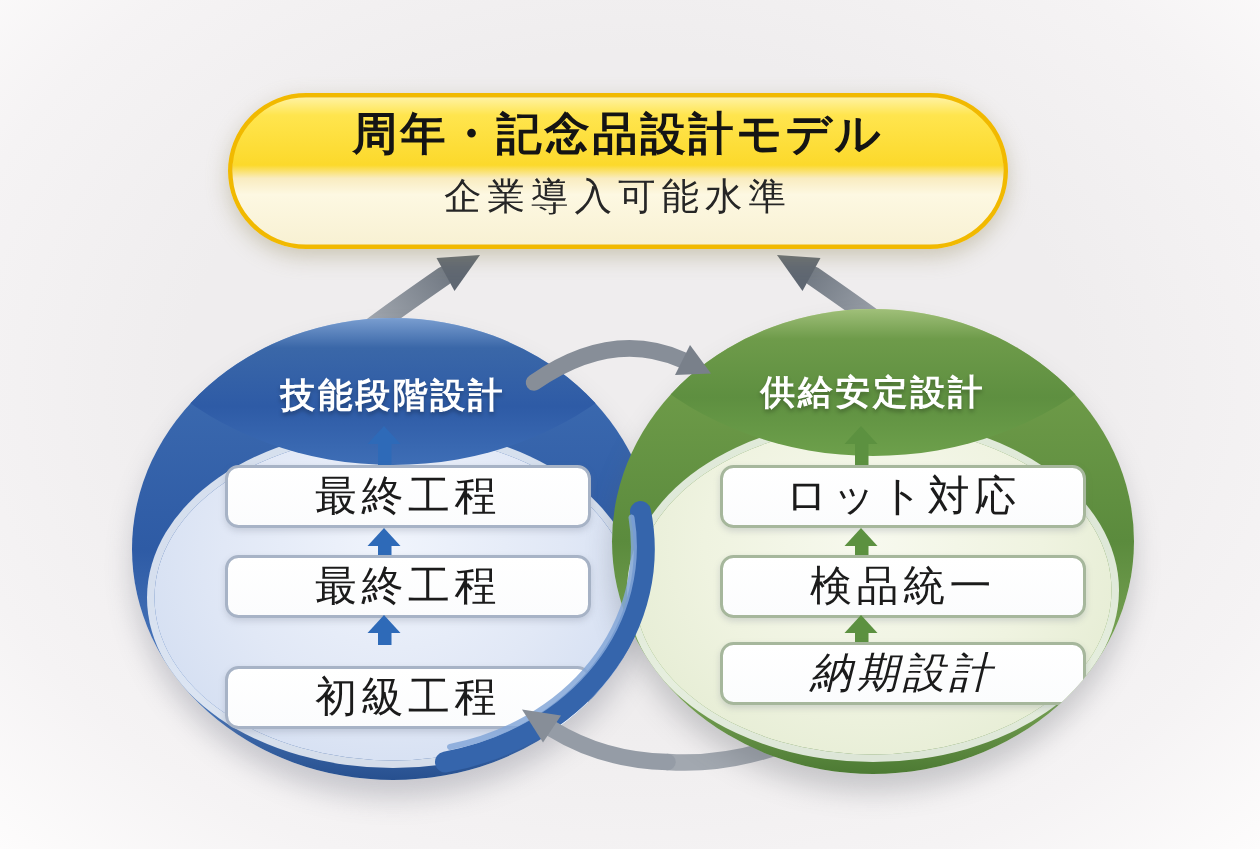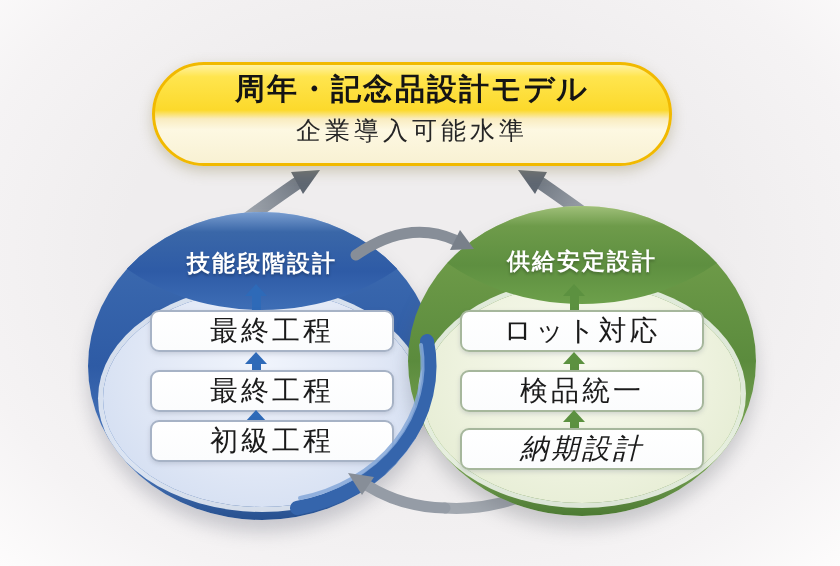--- a/index.html
+++ b/index.html
@@ -37,22 +37,22 @@
     font-size:23px;letter-spacing:2px;text-shadow:0 2px 3px rgba(0,0,0,0.28);}
   .header-blue{top:36px;}
   .header-green{top:40px;}
 
   
   .pbox{position:absolute;width:244px;height:42px;border-radius:9px;box-sizing:border-box;
     background:linear-gradient(180deg,#ffffff 0%,#fbfcfd 100%);
     text-align:center;line-height:38px;font-size:28px;color:#1b1b1b;letter-spacing:3px;
     box-shadow:0 2px 4px rgba(110,120,140,0.25);}
   .pbox-blue{left:62px;border:2px solid #a7b3c6;}
-  .pbox-green{left:52px;border:2px solid #a6b79c;text-align:center;}
-  .b1{top:98px;}  .b2{top:158px;} .b3{top:208px;}
+  .pbox-green{left:72px;border:2px solid #a6b79c;text-align:center;}
+  .b1{top:98px;}  .b2{top:158px;} .b3{top:232px;}
   .g1{top:104px;} .g2{top:164px;} .g3{top:222px;font-style:italic;}
 
   
   .mini{position:absolute;width:22px;}
   .mini .head{width:0;height:0;border-left:11px solid transparent;border-right:11px solid transparent;margin:0 auto;}
   .mini .shaft{margin:0 auto;width:9px;}
   .mini-blue .head{border-bottom:12px solid #2e6ab8;}
   .mini-blue .shaft{background:#2e6ab8;}
   .mini-green .head{border-bottom:12px solid #5c9140;}
   .mini-green .shaft{background:#5c9140;}

